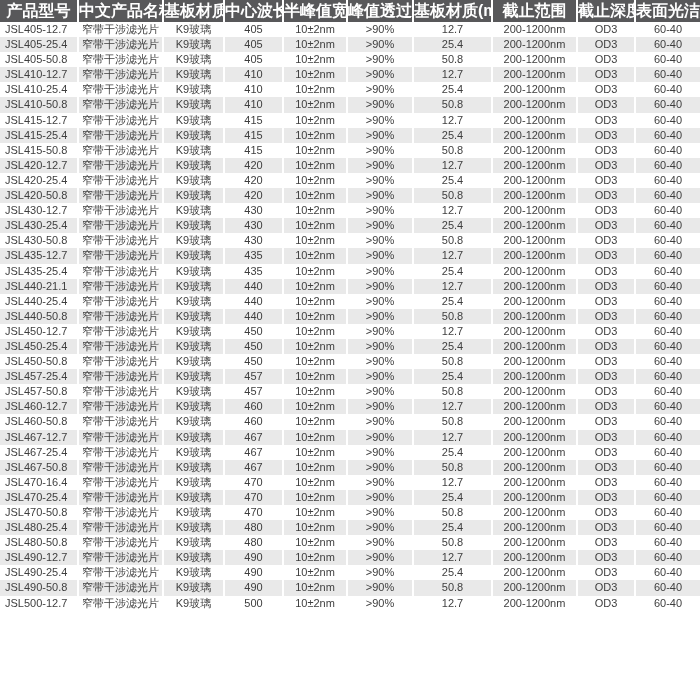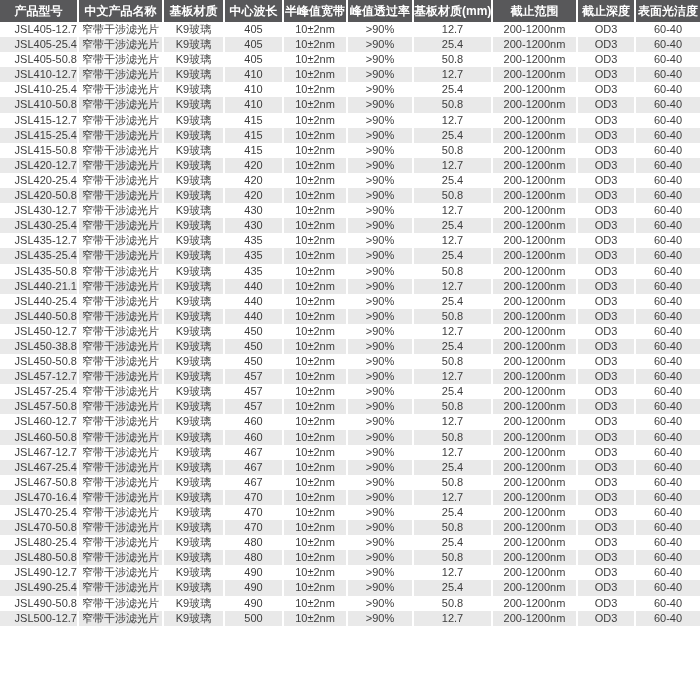--- a/index.html
+++ b/index.html
@@ -12,21 +12,21 @@
     font-family: "Liberation Sans", "DejaVu Sans", sans-serif;
   }
   table.spec-table {
     border-collapse: collapse;
     table-layout: fixed;
     width: 700px;
   }
   table.spec-table th {
     background: #58585a;
     color: #ffffff;
-    font-size: 12px;
+    font-size: 16px;
     font-weight: bold;
     height: 22px;
     padding: 0;
     text-align: center;
     white-space: nowrap;
     overflow: hidden;
     line-height: 22px;
   }
   table.spec-table td {
     font-size: 11px;
@@ -42,21 +42,21 @@
   table.spec-table td:not(:first-child) {
     border-left: 2px solid #ffffff;
   }
   table.spec-table tbody tr:nth-child(even) {
     background: #e9e9e9;
   }
   table.spec-table tbody tr:nth-child(odd) {
     background: #ffffff;
   }
   table.spec-table td.first {
-    text-align: right;
+    text-align: left;
     padding-left: 5px;
   }
 </style>
 </head>
 <body>
 
 <table class="spec-table">
   <colgroup>
     <col style="width:78px">
     <col style="width:85px">
@@ -246,20 +246,32 @@
         <td>K9玻璃</td>
         <td>430</td>
         <td>10±2nm</td>
         <td>&gt;90%</td>
         <td>25.4</td>
         <td>200-1200nm</td>
         <td>OD3</td>
         <td>60-40</td>
       </tr>
       <tr>
+        <td class="first">JSL430-50.8</td>
+        <td>窄带干涉滤光片</td>
+        <td>K9玻璃</td>
+        <td>430</td>
+        <td>10±2nm</td>
+        <td>&gt;90%</td>
+        <td>50.8</td>
+        <td>200-1200nm</td>
+        <td>OD3</td>
+        <td>60-40</td>
+      </tr>
+      <tr>
         <td class="first">JSL435-12.7</td>
         <td>窄带干涉滤光片</td>
         <td>K9玻璃</td>
         <td>435</td>
         <td>10±2nm</td>
         <td>&gt;90%</td>
         <td>12.7</td>
         <td>200-1200nm</td>
         <td>OD3</td>
         <td>60-40</td>
@@ -270,32 +282,20 @@
         <td>K9玻璃</td>
         <td>435</td>
         <td>10±2nm</td>
         <td>&gt;90%</td>
         <td>25.4</td>
         <td>200-1200nm</td>
         <td>OD3</td>
         <td>60-40</td>
       </tr>
       <tr>
-        <td class="first">JSL435-50.8</td>
-        <td>窄带干涉滤光片</td>
-        <td>K9玻璃</td>
-        <td>435</td>
-        <td>10±2nm</td>
-        <td>&gt;90%</td>
-        <td>50.8</td>
-        <td>200-1200nm</td>
-        <td>OD3</td>
-        <td>60-40</td>
-      </tr>
-      <tr>
         <td class="first">JSL440-21.1</td>
         <td>窄带干涉滤光片</td>
         <td>K9玻璃</td>
         <td>440</td>
         <td>10±2nm</td>
         <td>&gt;90%</td>
         <td>12.7</td>
         <td>200-1200nm</td>
         <td>OD3</td>
         <td>60-40</td>
@@ -330,51 +330,39 @@
         <td>K9玻璃</td>
         <td>450</td>
         <td>10±2nm</td>
         <td>&gt;90%</td>
         <td>12.7</td>
         <td>200-1200nm</td>
         <td>OD3</td>
         <td>60-40</td>
       </tr>
       <tr>
-        <td class="first">JSL450-38.8</td>
+        <td class="first">JSL450-25.4</td>
         <td>窄带干涉滤光片</td>
         <td>K9玻璃</td>
         <td>450</td>
         <td>10±2nm</td>
         <td>&gt;90%</td>
         <td>25.4</td>
         <td>200-1200nm</td>
         <td>OD3</td>
         <td>60-40</td>
       </tr>
       <tr>
         <td class="first">JSL450-50.8</td>
         <td>窄带干涉滤光片</td>
         <td>K9玻璃</td>
         <td>450</td>
         <td>10±2nm</td>
         <td>&gt;90%</td>
         <td>50.8</td>
-        <td>200-1200nm</td>
-        <td>OD3</td>
-        <td>60-40</td>
-      </tr>
-      <tr>
-        <td class="first">JSL457-12.7</td>
-        <td>窄带干涉滤光片</td>
-        <td>K9玻璃</td>
-        <td>457</td>
-        <td>10±2nm</td>
-        <td>&gt;90%</td>
-        <td>12.7</td>
         <td>200-1200nm</td>
         <td>OD3</td>
         <td>60-40</td>
       </tr>
       <tr>
         <td class="first">JSL457-25.4</td>
         <td>窄带干涉滤光片</td>
         <td>K9玻璃</td>
         <td>457</td>
         <td>10±2nm</td>

